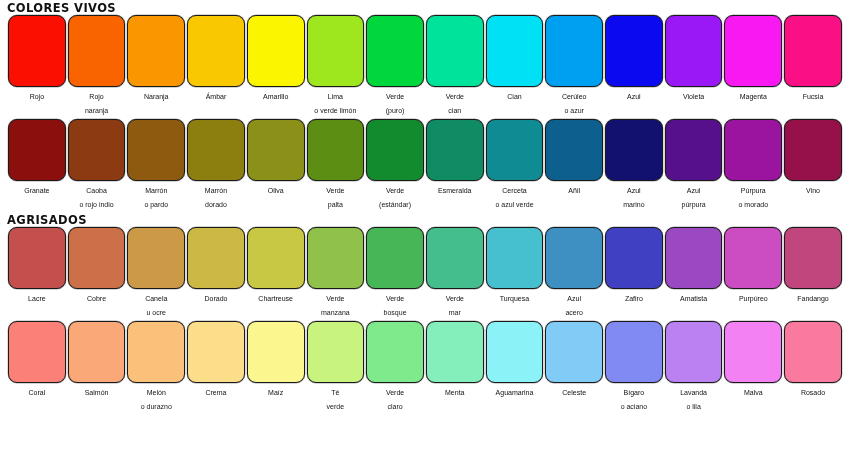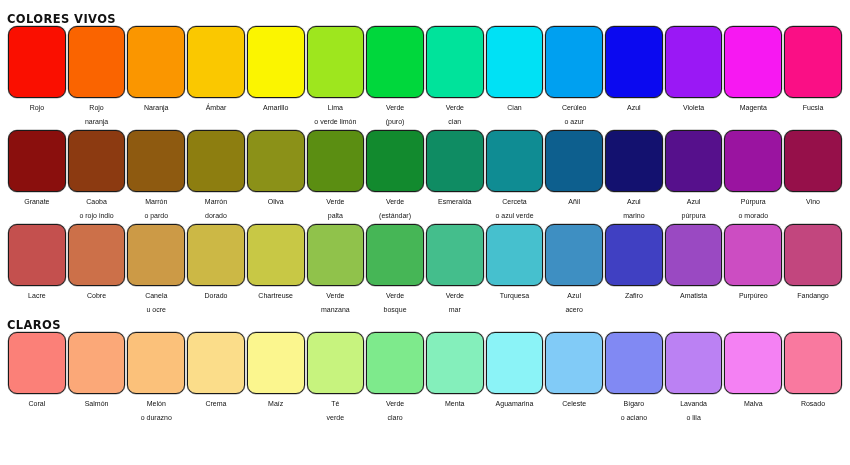--- a/index.html
+++ b/index.html
@@ -72,21 +72,21 @@
     display: block;
     font-family: "Liberation Sans", sans-serif;
     font-size: 10.5px;
     color: #161616;
     line-height: 12px;
     white-space: nowrap;
   }
   .label-sub:empty { display: none; }
 
   
-  .sec-vivos    { padding-top: 12px; }
+  .sec-vivos    { padding-top: 1px; }
   .sec-oscuros  { padding-top: 2px; }
   .sec-agrisados{ padding-top: 2px; }
   .sec-claros   { padding-top: 2px; }
 </style>
 </head>
 <body>
 
 <div id="chart">
     <div class="section sec-vivos">
       <div class="section-header">COLORES VIVOS</div>
@@ -273,20 +273,21 @@
         </div>
         <div class="cell" style="width: 59.7143px;">
           <div class="swatch" title="Vino" style="width: 57.7143px; height: 62px; background: rgb(150, 16, 74); border-color: rgb(26, 26, 26); border-radius: 9px;"></div>
           <div class="labels">
             <span class="label-main" style="font-size: 7px;">Vino</span>
           </div>
         </div>
       </div>
     </div>
     <div class="section sec-agrisados">
+      <div class="section-header">AGRISADOS</div>
       <div class="swatch-row">
         <div class="cell" style="width: 59.7143px;">
           <div class="swatch" title="Lacre" style="width: 57.7143px; height: 62px; background: rgb(196, 80, 78); border-color: rgb(26, 26, 26); border-radius: 9px;"></div>
           <div class="labels">
             <span class="label-main" style="font-size: 7px;">Lacre</span>
           </div>
         </div>
         <div class="cell" style="width: 59.7143px;">
           <div class="swatch" title="Cobre" style="width: 57.7143px; height: 62px; background: rgb(204, 112, 73); border-color: rgb(26, 26, 26); border-radius: 9px;"></div>
           <div class="labels">
@@ -366,21 +367,20 @@
         </div>
         <div class="cell" style="width: 59.7143px;">
           <div class="swatch" title="Fandango" style="width: 57.7143px; height: 62px; background: rgb(194, 70, 126); border-color: rgb(26, 26, 26); border-radius: 9px;"></div>
           <div class="labels">
             <span class="label-main" style="font-size: 7px;">Fandango</span>
           </div>
         </div>
       </div>
     </div>
     <div class="section sec-claros">
-      <div class="section-header">CLAROS</div>
       <div class="swatch-row">
         <div class="cell" style="width: 59.7143px;">
           <div class="swatch" title="Coral" style="width: 57.7143px; height: 62px; background: rgb(251, 128, 120); border-color: rgb(26, 26, 26); border-radius: 9px;"></div>
           <div class="labels">
             <span class="label-main" style="font-size: 7px;">Coral</span>
           </div>
         </div>
         <div class="cell" style="width: 59.7143px;">
           <div class="swatch" title="Salmón" style="width: 57.7143px; height: 62px; background: rgb(251, 168, 120); border-color: rgb(26, 26, 26); border-radius: 9px;"></div>
           <div class="labels">

